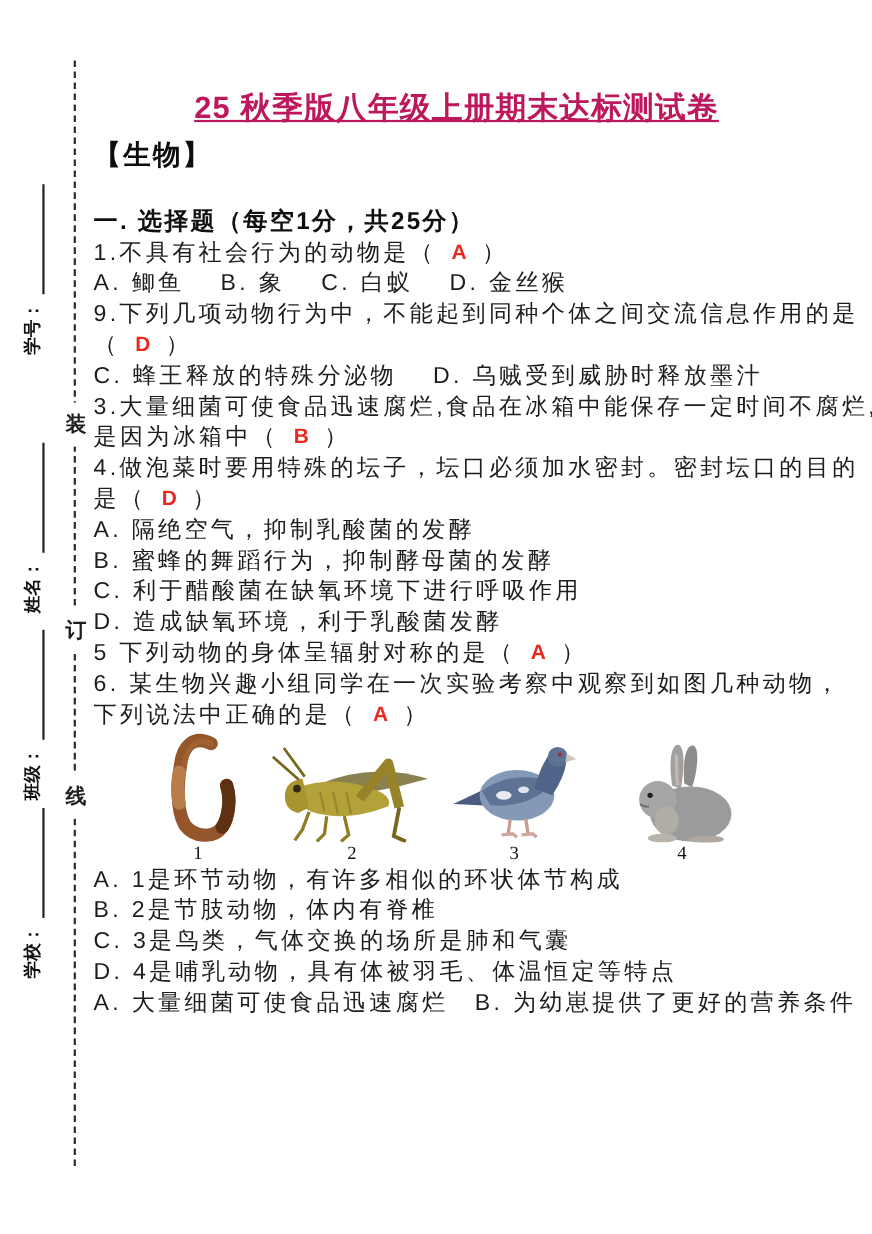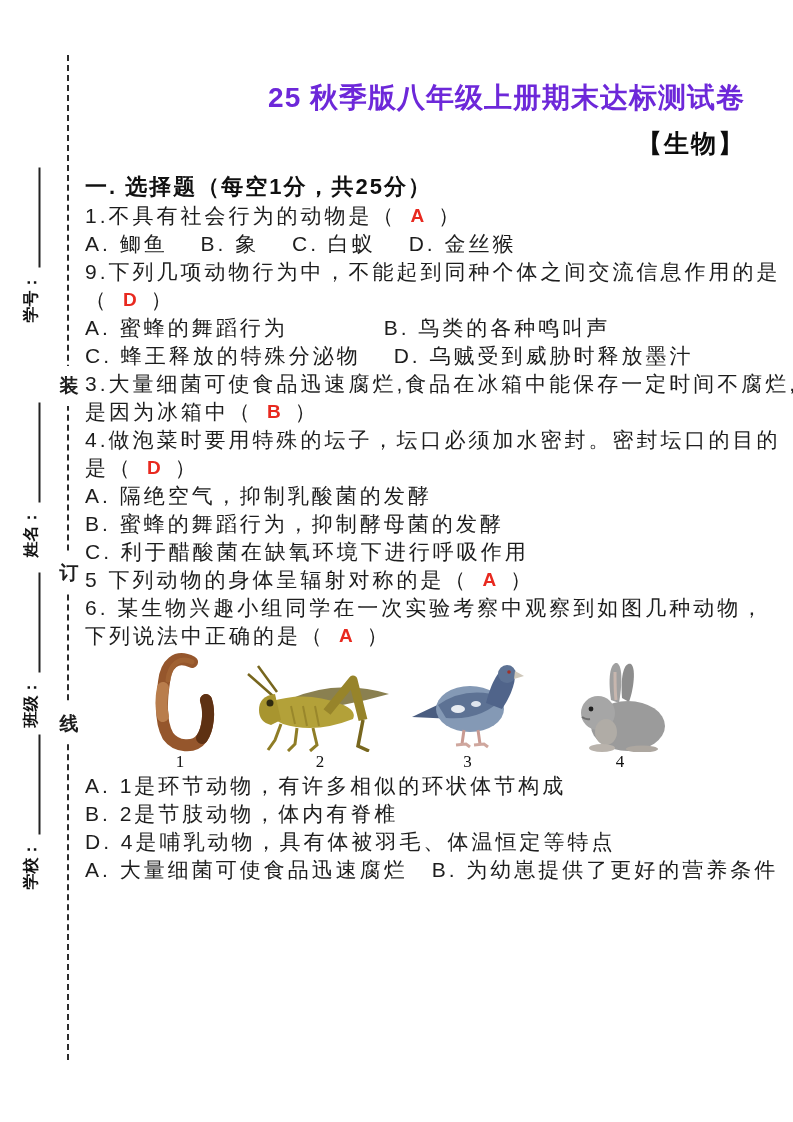--- a/index.html
+++ b/index.html
@@ -21,24 +21,24 @@
   .side-field .lbl{white-space:nowrap;line-height:20px;}
   .side-field .blank{flex:1;height:14px;border-bottom:2px solid #222;}
   .side-field.f0{top:234px;}
   .side-field.f1{top:469px;}
   .side-field.f2{top:639px;}
   .side-field.f3{top:801px;}
 
   
   .content{position:absolute;left:85px;top:0;width:660px;}
   .title{margin-top:78px;font-size:28px;line-height:40px;font-weight:bold;
-         text-align:right;letter-spacing:1px;color:#6d28d9;}
+         text-align:center;letter-spacing:1px;color:#be185d;text-decoration:underline;}
   .subject{margin-top:6px;font-size:25px;line-height:38px;font-weight:bold;
-           text-align:right;letter-spacing:2px;color:#0d0d0d;}
-  .section{margin-top:10px;font-size:22px;line-height:30px;font-weight:bold;
+           text-align:left;letter-spacing:2px;color:#0d0d0d;font-family:Liberation Mono, monospace;}
+  .section{margin-top:24px;font-size:22px;line-height:30px;font-weight:bold;
            letter-spacing:2px;color:#101010;}
 
   .line{white-space:pre;font-size:21px;line-height:28px;height:28px;letter-spacing:3px;}
   .ans{font-family:"Liberation Sans",sans-serif;font-weight:700;font-size:19px;
        letter-spacing:0;margin:0 14px;position:relative;top:-1px;}
 
   
   .figure{height:122px;display:flex;align-items:flex-end;}
   .fig-item{display:flex;flex-direction:column;align-items:center;}
   .fig-item.i0{margin-left:55px;}
@@ -77,29 +77,29 @@
   <div class="content">
     <div class="title">25 秋季版八年级上册期末达标测试卷</div>
     <div class="subject">【生物】</div>
     <div class="section">一. 选择题（每空1分，共25分）</div>
 
     <div id="lines-before">
         <div class="line"><span>1.不具有社会行为的动物是（</span><span class="ans" style="color: rgb(232, 41, 31);">A</span><span>）</span></div>
         <div class="line"><span>A. 鲫鱼　 B. 象　 C. 白蚁　 D. 金丝猴</span></div>
         <div class="line"><span>9.下列几项动物行为中，不能起到同种个体之间交流信息作用的是</span></div>
         <div class="line"><span>（</span><span class="ans" style="color: rgb(232, 41, 31);">D</span><span>）</span></div>
-        <div class="line"><span>A. 蜜蜂的舞蹈行为　　　　B. 鸟类的各种鸣叫声</span></div>
         <div class="line"><span>C. 蜂王释放的特殊分泌物　 D. 乌贼受到威胁时释放墨汁</span></div>
         <div class="line"><span>3.大量细菌可使食品迅速腐烂,食品在冰箱中能保存一定时间不腐烂,</span></div>
         <div class="line"><span>是因为冰箱中（</span><span class="ans" style="color: rgb(232, 41, 31);">B</span><span>）</span></div>
         <div class="line"><span>4.做泡菜时要用特殊的坛子，坛口必须加水密封。密封坛口的目的</span></div>
         <div class="line"><span>是（</span><span class="ans" style="color: rgb(232, 41, 31);">D</span><span>）</span></div>
         <div class="line"><span>A. 隔绝空气，抑制乳酸菌的发酵</span></div>
         <div class="line"><span>B. 蜜蜂的舞蹈行为，抑制酵母菌的发酵</span></div>
         <div class="line"><span>C. 利于醋酸菌在缺氧环境下进行呼吸作用</span></div>
+        <div class="line"><span>D. 造成缺氧环境，利于乳酸菌发酵</span></div>
         <div class="line"><span>5 下列动物的身体呈辐射对称的是（</span><span class="ans" style="color: rgb(232, 41, 31);">A</span><span>）</span></div>
         <div class="line"><span>6. 某生物兴趣小组同学在一次实验考察中观察到如图几种动物，</span></div>
         <div class="line"><span>下列说法中正确的是（</span><span class="ans" style="color: rgb(232, 41, 31);">A</span><span>）</span></div>
       </div>
 
     <div class="figure">
       <div class="fig-item i0">
         <svg width="80" height="100" viewBox="0 0 80 100">
           <path d="M52,10 C36,2 26,12 24,30 C21,50 20,70 28,84 C36,95 54,97 62,86 C68,77 70,60 66,48" fill="none" stroke="#95562c" stroke-width="12" stroke-linecap="round"></path>
           <path d="M62,86 C68,77 70,60 66,48" fill="none" stroke="#5e3113" stroke-width="12" stroke-linecap="round"></path>
@@ -151,18 +151,19 @@
           <ellipse cx="32" cy="88" rx="13" ry="4" fill="#b9b3ac"></ellipse>
           <ellipse cx="72" cy="89" rx="16" ry="3.5" fill="#adA7a0"></ellipse>
         </svg>
         <div class="fig-num">4</div>
       </div>
     </div>
 
     <div id="lines-after">
         <div class="line"><span>A. 1是环节动物，有许多相似的环状体节构成</span></div>
         <div class="line"><span>B. 2是节肢动物，体内有脊椎</span></div>
+        <div class="line"><span>C. 3是鸟类，气体交换的场所是肺和气囊</span></div>
         <div class="line"><span>D. 4是哺乳动物，具有体被羽毛、体温恒定等特点</span></div>
         <div class="line"><span>A. 大量细菌可使食品迅速腐烂　B. 为幼崽提供了更好的营养条件</span></div>
       </div>
   </div>
 
 </div>
 
 </body></html>

